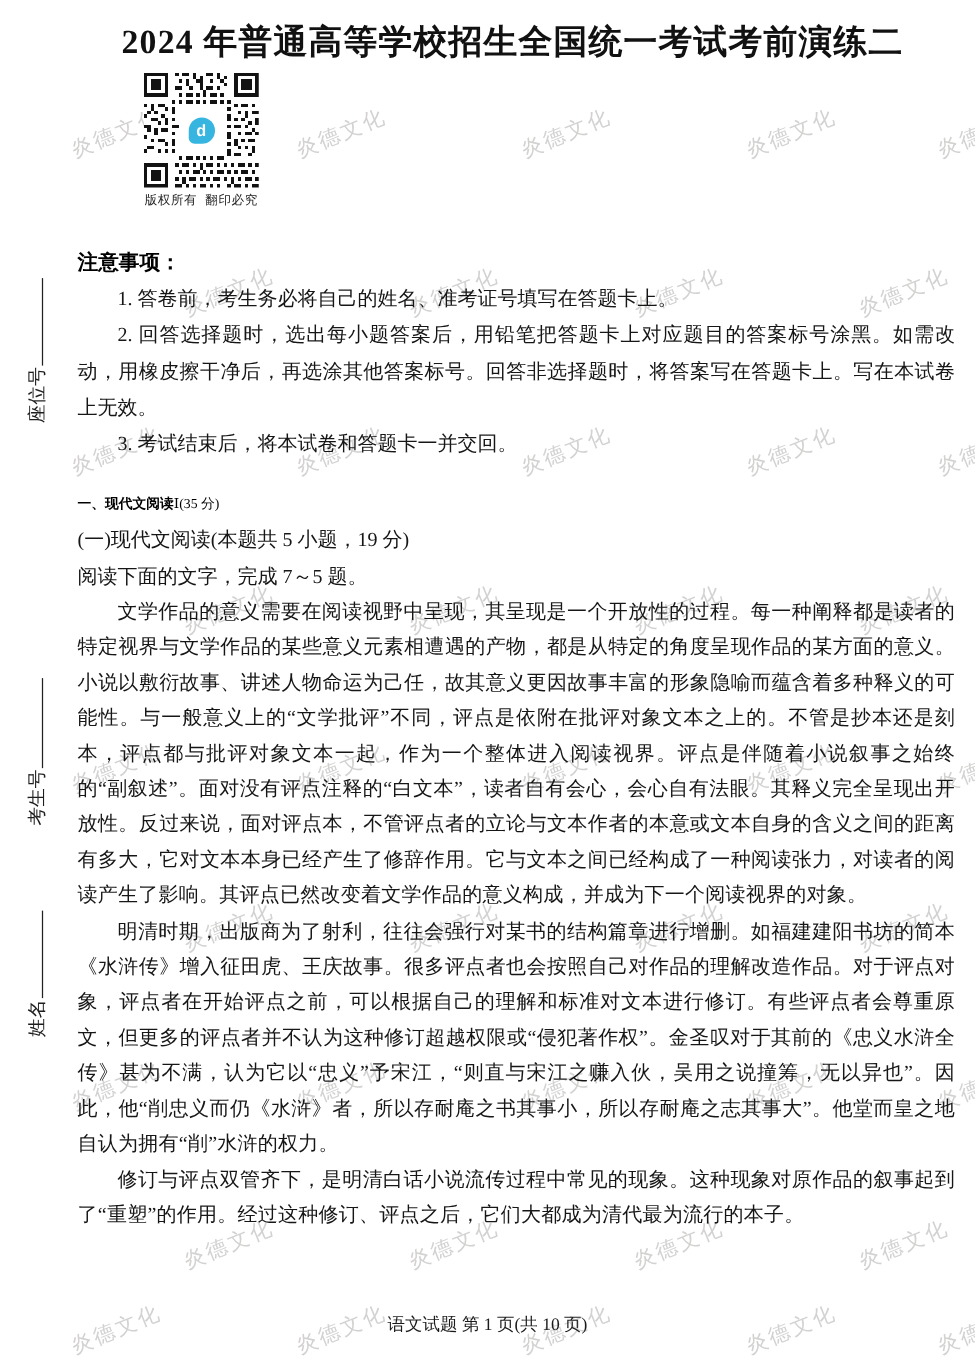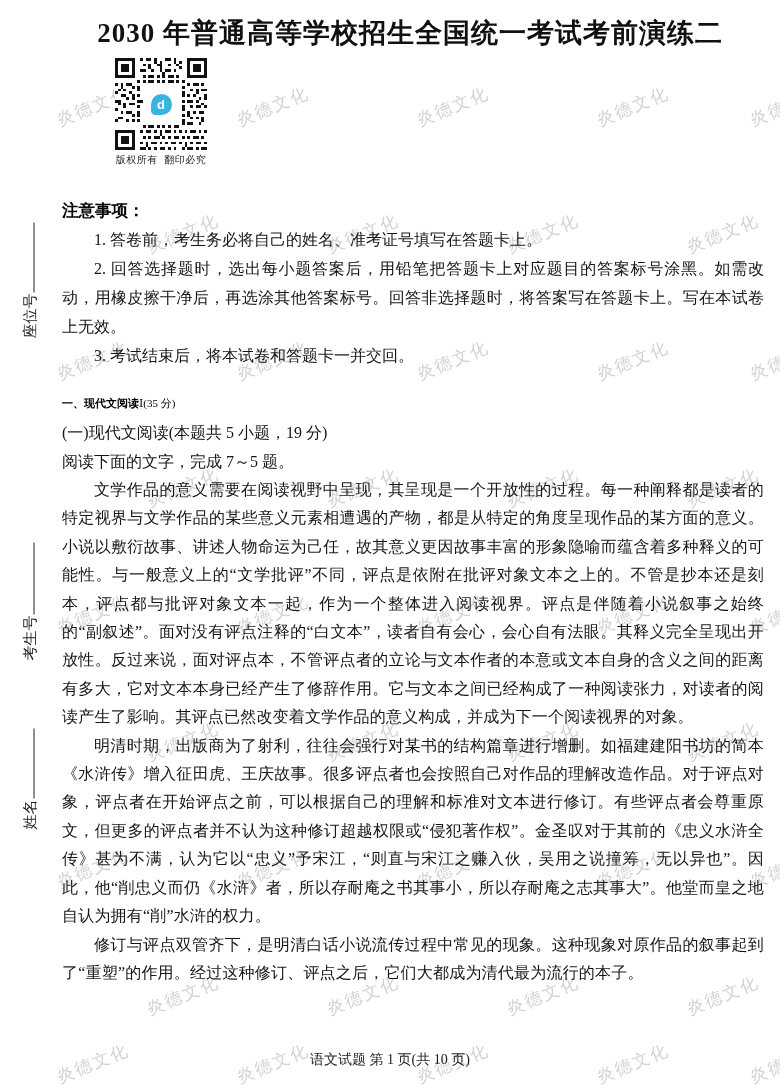--- a/index.html
+++ b/index.html
@@ -213,21 +213,21 @@
   <div class="side-label" id="seat-label">
     <span>座位号</span><span class="blank-line"></span>
   </div>
   <div class="side-label" id="cand-label">
     <span>考生号</span><span class="blank-line"></span>
   </div>
   <div class="side-label" id="name-label">
     <span>姓名</span><span class="blank-line"></span>
   </div>
 
-  <div class="paper-title">2030 年普通高等学校招生全国统一考试考前演练二</div>
+  <div class="paper-title">2024 年普通高等学校招生全国统一考试考前演练二</div>
 
   <div class="qr-block">
     <div class="qr-wrap">
       <svg viewBox="0 0 33 33" shape-rendering="crispEdges" aria-hidden="true">
         <rect x="0" y="0" width="33" height="33" fill="#ffffff"></rect>
         <path fill="#121212" d="M0 0h7v7H0zM26 0h7v7h-7zM0 26h7v7H0z"></path>
         <path fill="#ffffff" d="M1 1h5v5H1zM27 1h5v5h-5zM1 27h5v5h-5z"></path>
         <path fill="#121212" d="M2 2h3v3H2zM28 2h3v3h-3zM2 28h3v3h-3z"></path>
         <path fill="#121212" d="M9 0h1v1h-1zM11 0h2v1h-2zM14 0h1v2h-1zM16 1h1v1h-1zM18 0h2v1h-2zM21 0h1v2h-1zM23 1h1v1h-1zM10 2h1v1h-1zM12 2h1v2h-1zM15 2h2v1h-2zM19 2h1v1h-1zM22 2h1v1h-1zM9 4h2v1h-2zM13 4h1v1h-1zM16 3h1v2h-1zM18 4h2v1h-2zM21 4h1v1h-1zM23 3h1v1h-1zM10 6h1v1h-1zM12 6h2v1h-2zM15 6h1v1h-1zM17 5h1v2h-1zM19 6h2v1h-2zM22 6h1v1h-1z"></path>
         <path fill="#121212" d="M0 9h1v1h-1zM2 9h1v2h-1zM4 9h2v1h-2zM6 10h1v1h-1zM1 11h1v1h-1zM3 11h1v1h-1zM5 12h1v1h-1zM0 12h1v1h-1zM2 13h2v1h-2zM6 13h1v2h-1zM0 15h2v1h-2zM4 14h1v1h-1zM1 16h1v1h-1zM3 16h1v2h-1zM5 16h2v1h-2zM0 18h1v1h-1zM2 19h1v1h-1zM4 19h2v1h-2zM6 20h1v1h-1zM1 21h2v1h-2zM4 22h1v1h-1zM0 22h1v1h-1zM6 22h1v1h-1z"></path>

